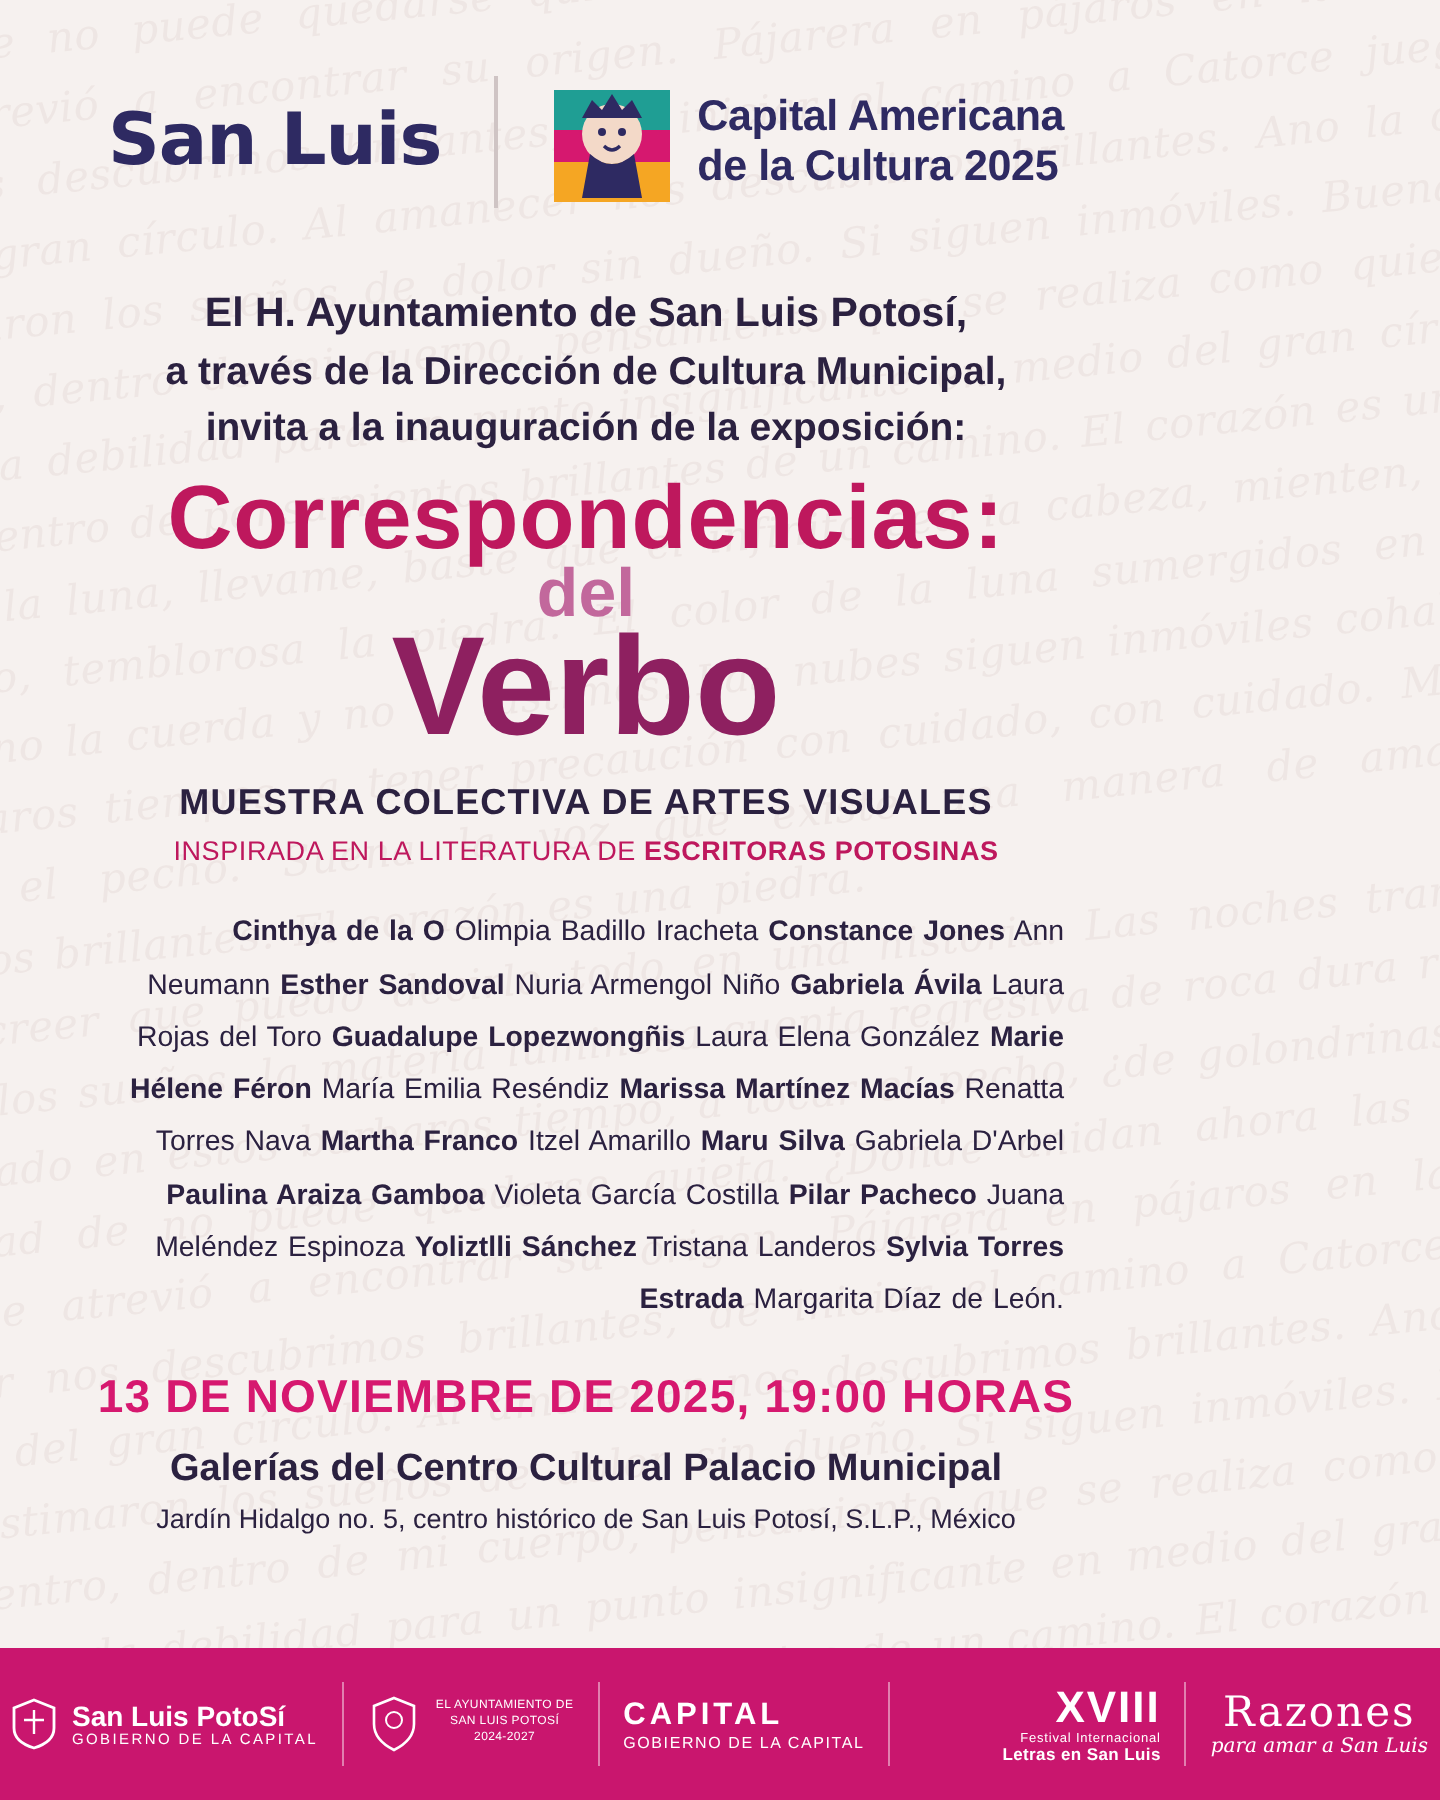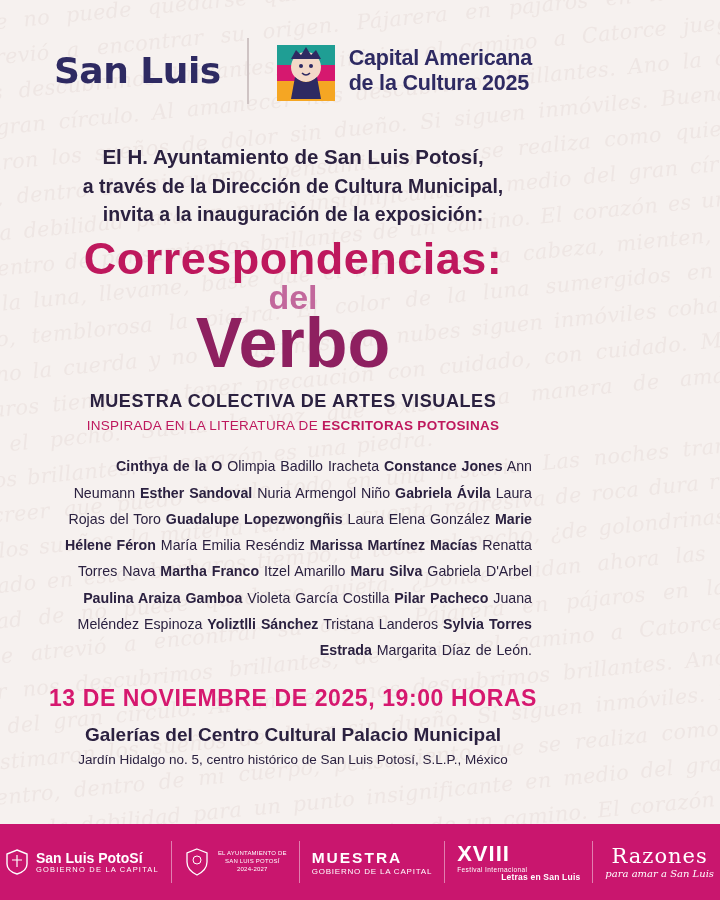--- a/index.html
+++ b/index.html
@@ -166,21 +166,21 @@
   }
   .f-item { display: flex; align-items: center; gap: 8px; }
   .f-sep { width: 1px; height: 42px; background: rgba(255,255,255,0.45); }
   .f-slp .shield { width: 22px; height: 26px; }
   .f-slp .txt { line-height: 1.15; }
   .f-slp .txt .a { font-size: 14px; font-weight: bold; }
   .f-slp .txt .b { font-size: 7.5px; letter-spacing: 1.2px; }
   .f-ayto { text-align: center; font-size: 6px; line-height: 1.3; letter-spacing: .2px; }
   .f-cultura .a { font-size: 15.5px; font-weight: bold; letter-spacing: 2px; }
   .f-cultura .b { font-size: 8px; letter-spacing: 0.8px; }
-  .f-fest { text-align: left; line-height: 1.05; }
+  .f-fest { text-align: right; line-height: 1.05; }
   .f-fest .rom { font-size: 22px; font-weight: bold; letter-spacing: 1px; }
   .f-fest .a { font-size: 6.5px; letter-spacing: .4px; margin-top: 2px;}
   .f-fest .b { font-size: 8.5px; font-weight: bold; letter-spacing: .2px; margin-left: 44px;}
   .f-raz { text-align: center; line-height: 1.1; align-items: flex-end; }
   .f-raz .a { font-family: "DejaVu Serif", serif; font-size: 21px; letter-spacing: 1px; }
   .f-raz .b { font-family: "DejaVu Serif", serif; font-style: italic; font-size: 10px; }
 </style>
 </head>
 <body>
 
@@ -267,21 +267,21 @@
         <div>EL AYUNTAMIENTO DE</div>
         <div>SAN LUIS POTOSÍ</div>
         <div>2024-2027</div>
       </div>
     </div>
 
     <div class="f-sep"></div>
 
     <div class="f-item f-cultura">
       <div>
-        <div class="a">MUESTRA</div>
+        <div class="a">CAPITAL</div>
         <div class="b">GOBIERNO DE LA CAPITAL</div>
       </div>
     </div>
 
     <div class="f-sep"></div>
 
     <div class="f-item f-fest">
       <div>
         <div class="rom">XVIII</div>
         <div class="a">Festival Internacional</div>

